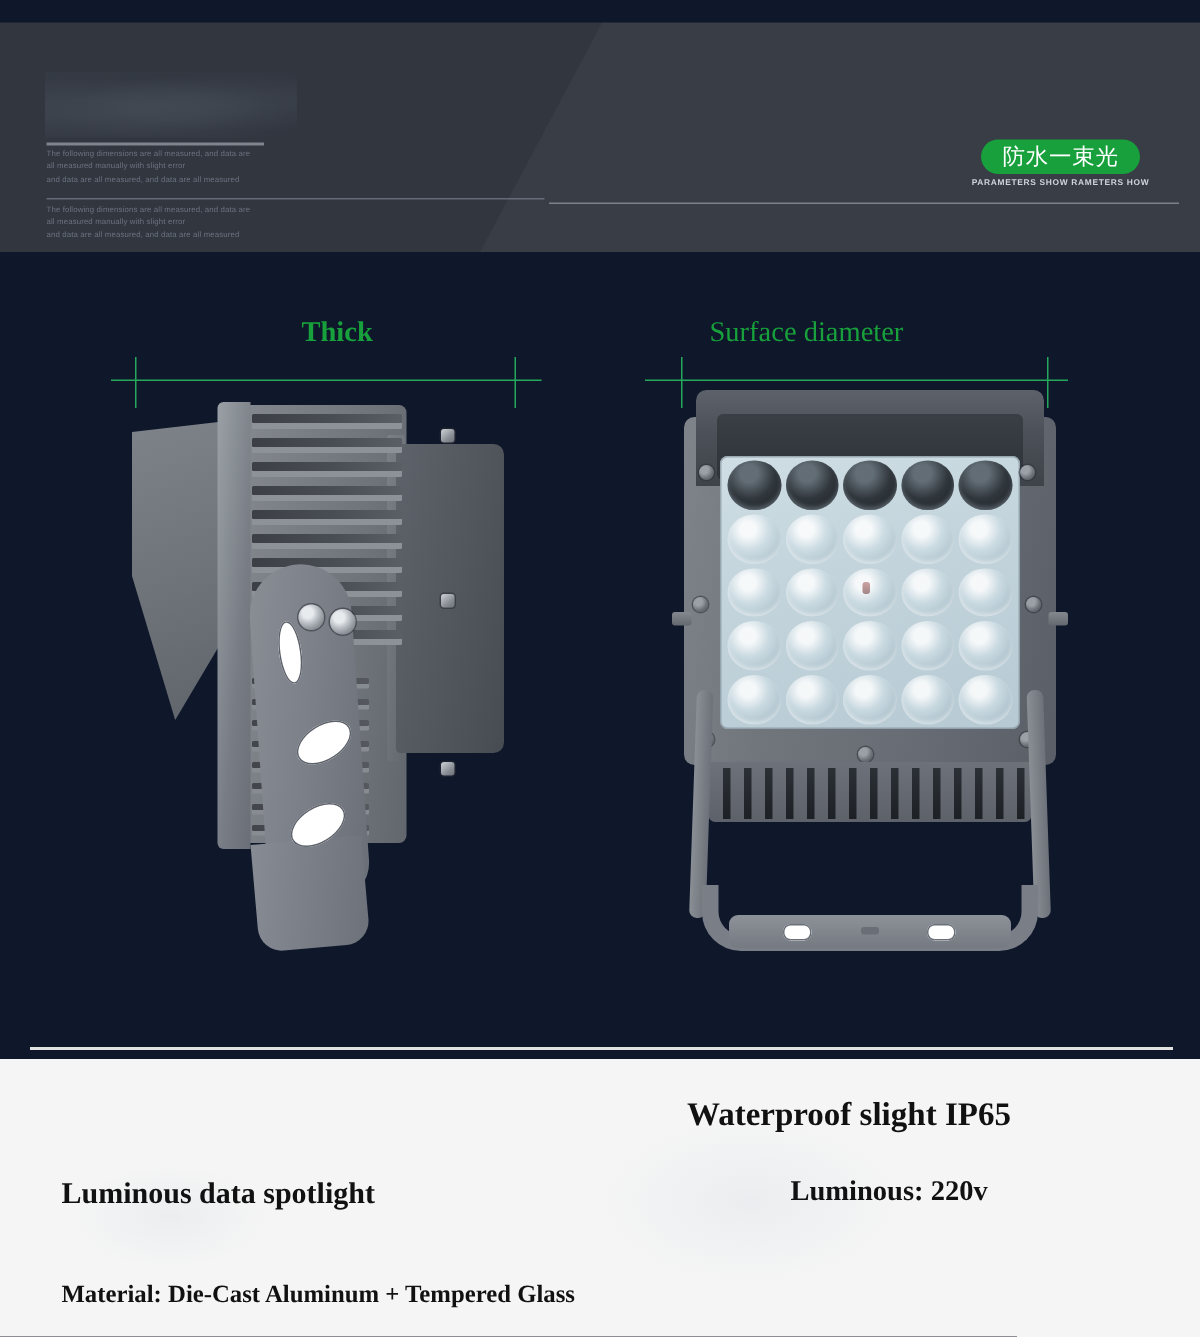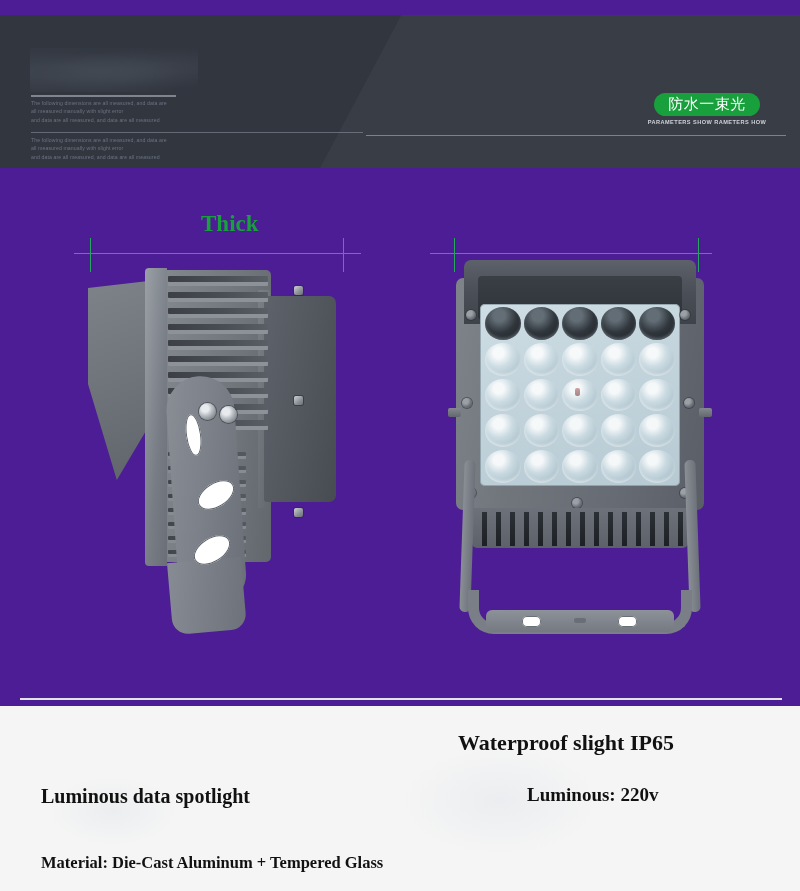--- a/index.html
+++ b/index.html
@@ -2,21 +2,21 @@
 <html><head>
 <meta charset="utf-8">
 <style>
   html,body{margin:0;padding:0;}
   body{
     width:800px;height:891px;
     background:#ffffff;
     font-family:"Liberation Serif", serif;
     overflow:hidden;
   }
-  .page{position:relative;width:800px;height:891px;background:#4c1d95;}
+  .page{position:relative;width:800px;height:891px;background:#0f172a;}
 
   
   .banner{
     position:absolute;left:0;top:15px;width:800px;height:153px;
     background:#31363f;overflow:hidden;
   }
   .banner-diag{
     position:absolute;left:0;top:0;width:800px;height:153px;
     background:linear-gradient(118deg,
        rgba(255,255,255,0) 0%,
@@ -73,21 +73,21 @@
     font-weight:bold;
     white-space:nowrap;
   }
   .hr-right{position:absolute;right:14px;top:120px;width:420px;height:1px;background:#8d939e;opacity:.8;}
 
   
   .dimlabel{
     position:absolute;
     color:#17a03b;
     font-family:"Liberation Serif", serif;
-    font-size:23px;
+    font-size:19px;
     white-space:nowrap;
   }
   .dimlabel.thick{left:201px;top:211px;font-weight:bold;}
   .dimlabel.surface{left:473px;top:211px;font-weight:normal;}
 
   .dimline{position:absolute;height:1px;background:#25a85b;}
   .dimtick{position:absolute;width:1px;background:#25a85b;}
 
   
   .stage{position:absolute;left:0;top:176px;width:800px;height:500px;}
@@ -309,20 +309,21 @@
     </div>
 
     <div class="badge-wrap">
       <div class="badge">防水一束光</div>
       <div class="badge-sub">PARAMETERS SHOW RAMETERS HOW</div>
     </div>
     <div class="hr-right"></div>
   </div>
 
   <div class="dimlabel thick">Thick</div>
+  <div class="dimlabel surface">Surface diameter</div>
 
   <div class="dimline" style="left:74px;top:253px;width:287px;"></div>
   <div class="dimtick" style="left:90px;top:238px;height:34px;"></div>
   <div class="dimtick" style="left:343px;top:238px;height:34px;"></div>
 
   <div class="dimline" style="left:430px;top:253px;width:282px;"></div>
   <div class="dimtick" style="left:454px;top:238px;height:34px;"></div>
   <div class="dimtick" style="left:698px;top:238px;height:34px;"></div>
 
   <div class="stage">

